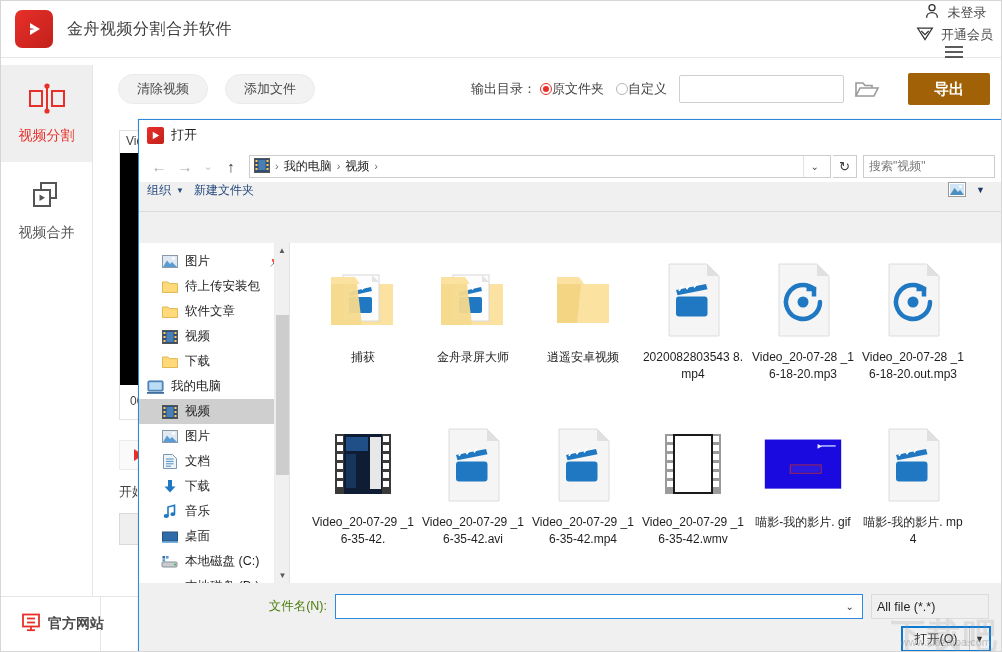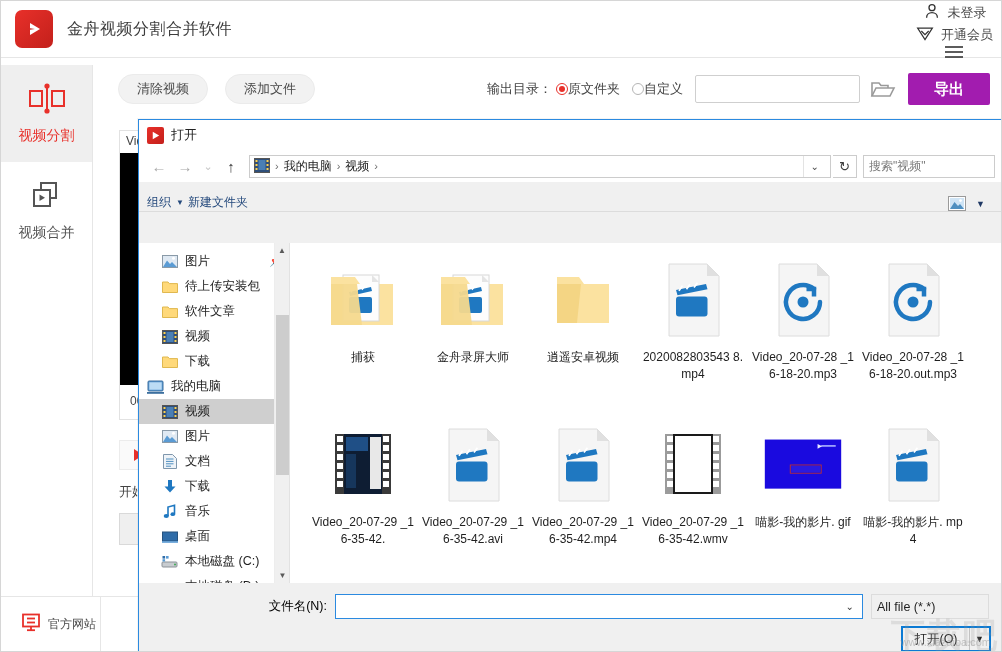--- a/index.html
+++ b/index.html
@@ -64,21 +64,21 @@
     border-top: 1px solid #e6e6e6; border-right: 1px solid #e6e6e6;
     background: #fff;
   }
   .official-site {
     position: absolute; left: 100px; top: 595px; width: 902px; height: 56px;
     border-top: 1px solid #e6e6e6; background: #fff;
   }
   .official-link {
     position: absolute; left: -80px; top: 16px;
     display: flex; align-items: center; gap: 7px;
-    font-size: 12px; color: #4a4a4a; cursor: pointer;
+    font-size: 14px; color: #4a4a4a; cursor: pointer; font-weight: bold;
   }
 
   
   .content {
     position: absolute; left: 100px; top: 57px; width: 902px; height: 538px;
     background: #fff;
   }
   .toolbar {
     position: absolute; left: 0; top: 0; width: 902px; height: 62px;
     display: flex; align-items: center;
@@ -107,22 +107,22 @@
   .radio-label { font-size: 13px; color: #444; }
   .path-input {
     width: 165px; height: 28px; border: 1px solid #cfcfcf; background: #fff;
     font-size: 12px; padding: 0 6px; color: #333; outline: none; border-radius: 2px;
   }
   .folder-btn {
     width: 34px; height: 28px; display:flex; align-items:center; justify-content:center;
     cursor: pointer; margin-left: 6px;
   }
   .btn-export {
-    width: 82px; height: 32px; margin-left: 8px;
-    background: #a21caf; color: #fff; font-size: 15px; font-weight: bold;
+    width: 82px; height: 32px; margin-left: 24px;
+    background: #a16207; color: #fff; font-size: 15px; font-weight: bold;
     border: none; border-radius: 2px; cursor: pointer;
     display: flex; align-items: center; justify-content: center;
   }
 
   
   .preview-card {
     position: absolute; left: 18px; top: 72px; width: 80px; height: 290px;
     border: 1px solid #e2e2e2; background: #fff; overflow: hidden;
   }
   .preview-cap { height: 22px; font-size: 12px; color: #444; padding: 3px 0 0 6px; }
@@ -190,21 +190,21 @@
   }
   .search-box {
     width: 132px; height: 23px; margin-left: 4px;
     border: 1px solid #cccccc; background: #fff;
     display: flex; align-items: center; padding: 0 5px;
     font-size: 12px; color: #7b7b7b;
   }
 
   .dlg-organize {
     height: 30px; background: #f0f0f0; border-bottom: 1px solid #dcdcdc;
-    display: flex; align-items: flex-end; padding: 0 8px; gap: 4px;
+    display: flex; align-items: flex-start; padding: 0 8px; gap: 10px;
   }
   .org-item { font-size: 12px; color: #24497c; cursor: pointer; display:flex; align-items:center; gap:5px; }
   .org-right { margin-left: auto; display:flex; align-items:center; gap: 10px; padding-right: 10px;}
   .view-ico {
     width: 18px; height: 15px; border: 1px solid #9a9a9a; background: #fff;
     display:flex;align-items:center;justify-content:center; cursor: pointer;
   }
 
   .dlg-body {
     position: absolute; left: 0; top: 123px; width: 866px; height: 340px;
@@ -256,21 +256,21 @@
   .file-label {
     margin-top: 8px; font-size: 12px; color: #1f1f1f; text-align: center;
     line-height: 17px; width: 104px; word-break: break-all;
   }
 
   .dlg-footer {
     position: absolute; left: 0; top: 463px; width: 866px; height: 71px;
     background: #f0f0f0;
   }
   .fn-row { display: flex; align-items: center; padding: 11px 0 0 0; }
-  .fn-label { width: 196px; text-align: right; font-size: 12.5px; color: #000000; padding-right: 8px; }
+  .fn-label { width: 196px; text-align: right; font-size: 12.5px; color: #4d7c0f; padding-right: 8px; }
   .fn-input {
     width: 528px; height: 25px; border: 1px solid #2b8ae0; background: #fff;
     display: flex; align-items: center; padding: 0 4px; font-size: 12px; color: #111;
   }
   .fn-caret { margin-left: auto; color: #3a3a3a; font-size: 10px; padding-right: 4px; }
   .filter-box {
     width: 118px; height: 25px; margin-left: 8px;
     background: #f0f0f0; border: 1px solid #dcdcdc;
     display: flex; align-items: center; padding: 0 5px;
     font-size: 12.5px; color: #1f1f1f;

